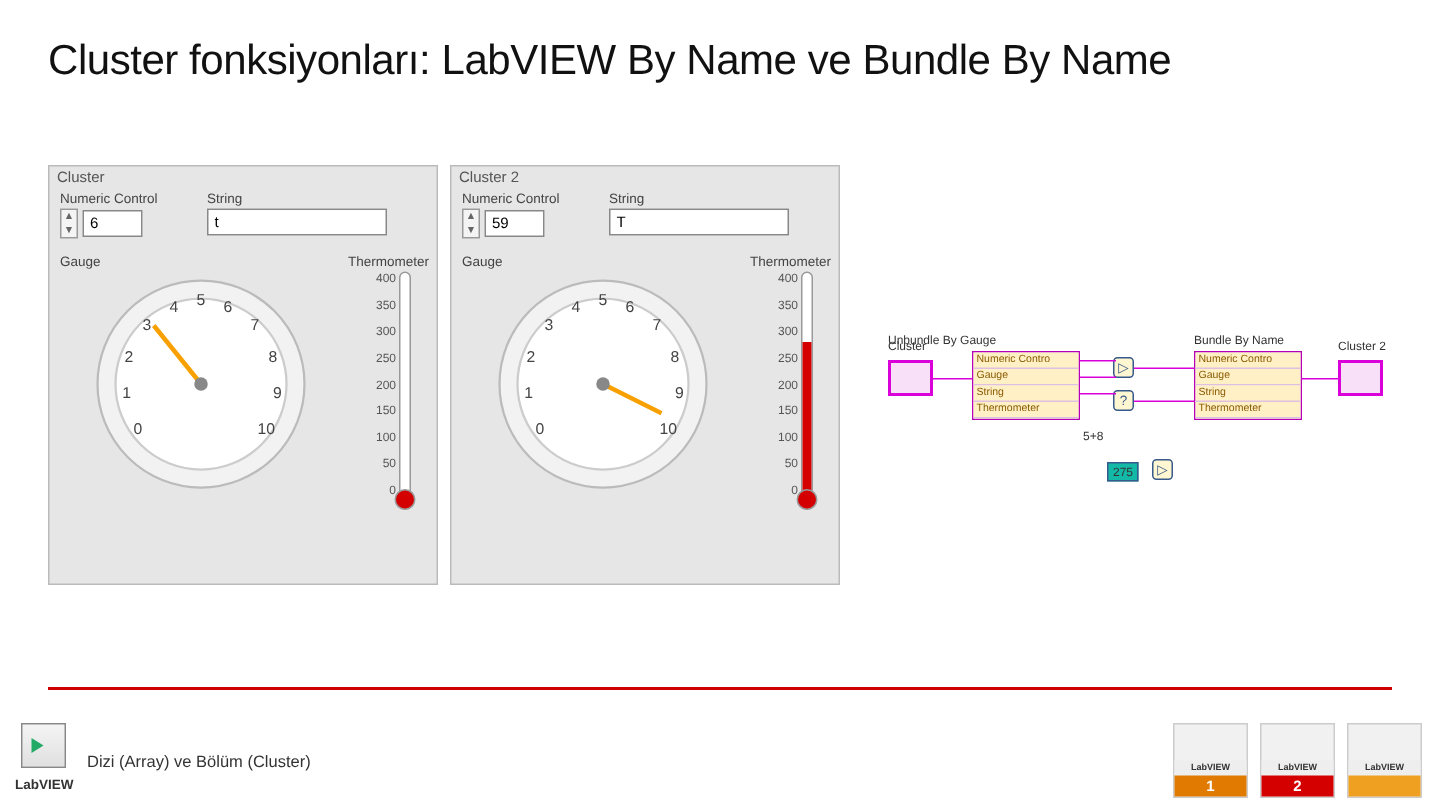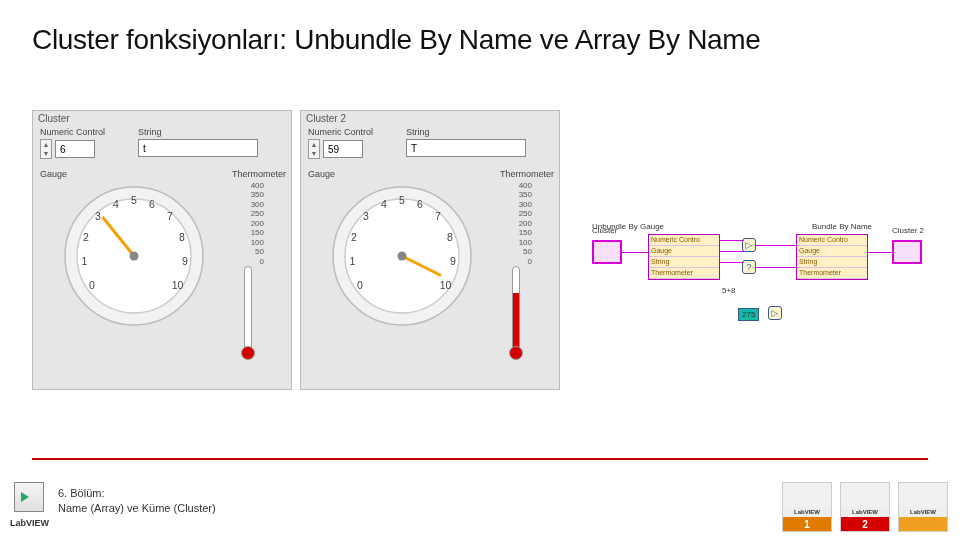--- a/index.html
+++ b/index.html
@@ -82,21 +82,21 @@
     height: 150px;
     position: relative;
   }
   .gauge svg { width: 100%; height: 100%; }
 
   .thermo {
     width: 30px;
     height: 170px;
     position: relative;
     display: flex;
-    flex-direction: column;
+    flex-direction: row;
   }
   .thermo-scale {
     display: flex;
     flex-direction: column;
     justify-content: space-between;
     font-size: 8px;
     color: #555;
     text-align: right;
     padding-right: 2px;
     height: 150px;
@@ -276,21 +276,21 @@
     align-items: center;
     justify-content: center;
     font-size: 10px;
     font-weight: bold;
     color: #fff;
   }
 </style>
 </head>
 <body>
 
-<div class="slide-title">Cluster fonksiyonları: Unbundle By Name ve Array By Name</div>
+<div class="slide-title">Cluster fonksiyonları: LabVIEW By Name ve Bundle By Name</div>
 
 <div class="canvas">
 
   <div class="cluster-panel panel-a">
     <div class="panel-header">Cluster</div>
     <div class="row">
       <div class="col" style="flex:0 0 90px">
         <div class="ctl-label">Numeric Control</div>
         <div class="numeric">
           <div class="spin">
@@ -430,21 +430,21 @@
     <div class="bd-unbundle" style="left:56px;top:14px;width:72px">
       <div class="item">Numeric Contro</div>
       <div class="item">Gauge</div>
       <div class="item">String</div>
       <div class="item">Thermometer</div>
     </div>
 
     <div class="bd-math" style="left:150px;top:18px">▷</div>
     <div class="bd-math" style="left:150px;top:40px">?</div>
 
-    <div class="node-label" style="left:220px;top:2px">Bundle By Name</div>
+    <div class="node-label" style="left:204px;top:2px">Bundle By Name</div>
     <div class="bd-bundle" style="left:204px;top:14px;width:72px">
       <div class="item">Numeric Contro</div>
       <div class="item">Gauge</div>
       <div class="item">String</div>
       <div class="item">Thermometer</div>
     </div>
 
     <div class="node-label" style="left:300px;top:6px">Cluster 2</div>
     <div class="bd-cluster" style="left:300px;top:20px"></div>
 
@@ -462,22 +462,21 @@
   </div>
 </div>
 
 <div class="footer">
   <div class="footer-divider"></div>
   <div class="footer-logo">
     <div class="tri"></div>
   </div>
   <div class="footer-logo-text">LabVIEW</div>
   <div class="footer-caption">
-    <div>6. Bölüm:</div>
-    <div>Name (Array) ve Küme (Cluster)</div>
+    <div>Dizi (Array) ve Bölüm (Cluster)</div>
   </div>
   <div class="footer-books">
     <div class="book">
       <div class="book-lv">LabVIEW</div>
       <div class="book-bar" style="background:#e07a00">1</div>
     </div>
     <div class="book">
       <div class="book-lv">LabVIEW</div>
       <div class="book-bar" style="background:#d40000">2</div>
     </div>

